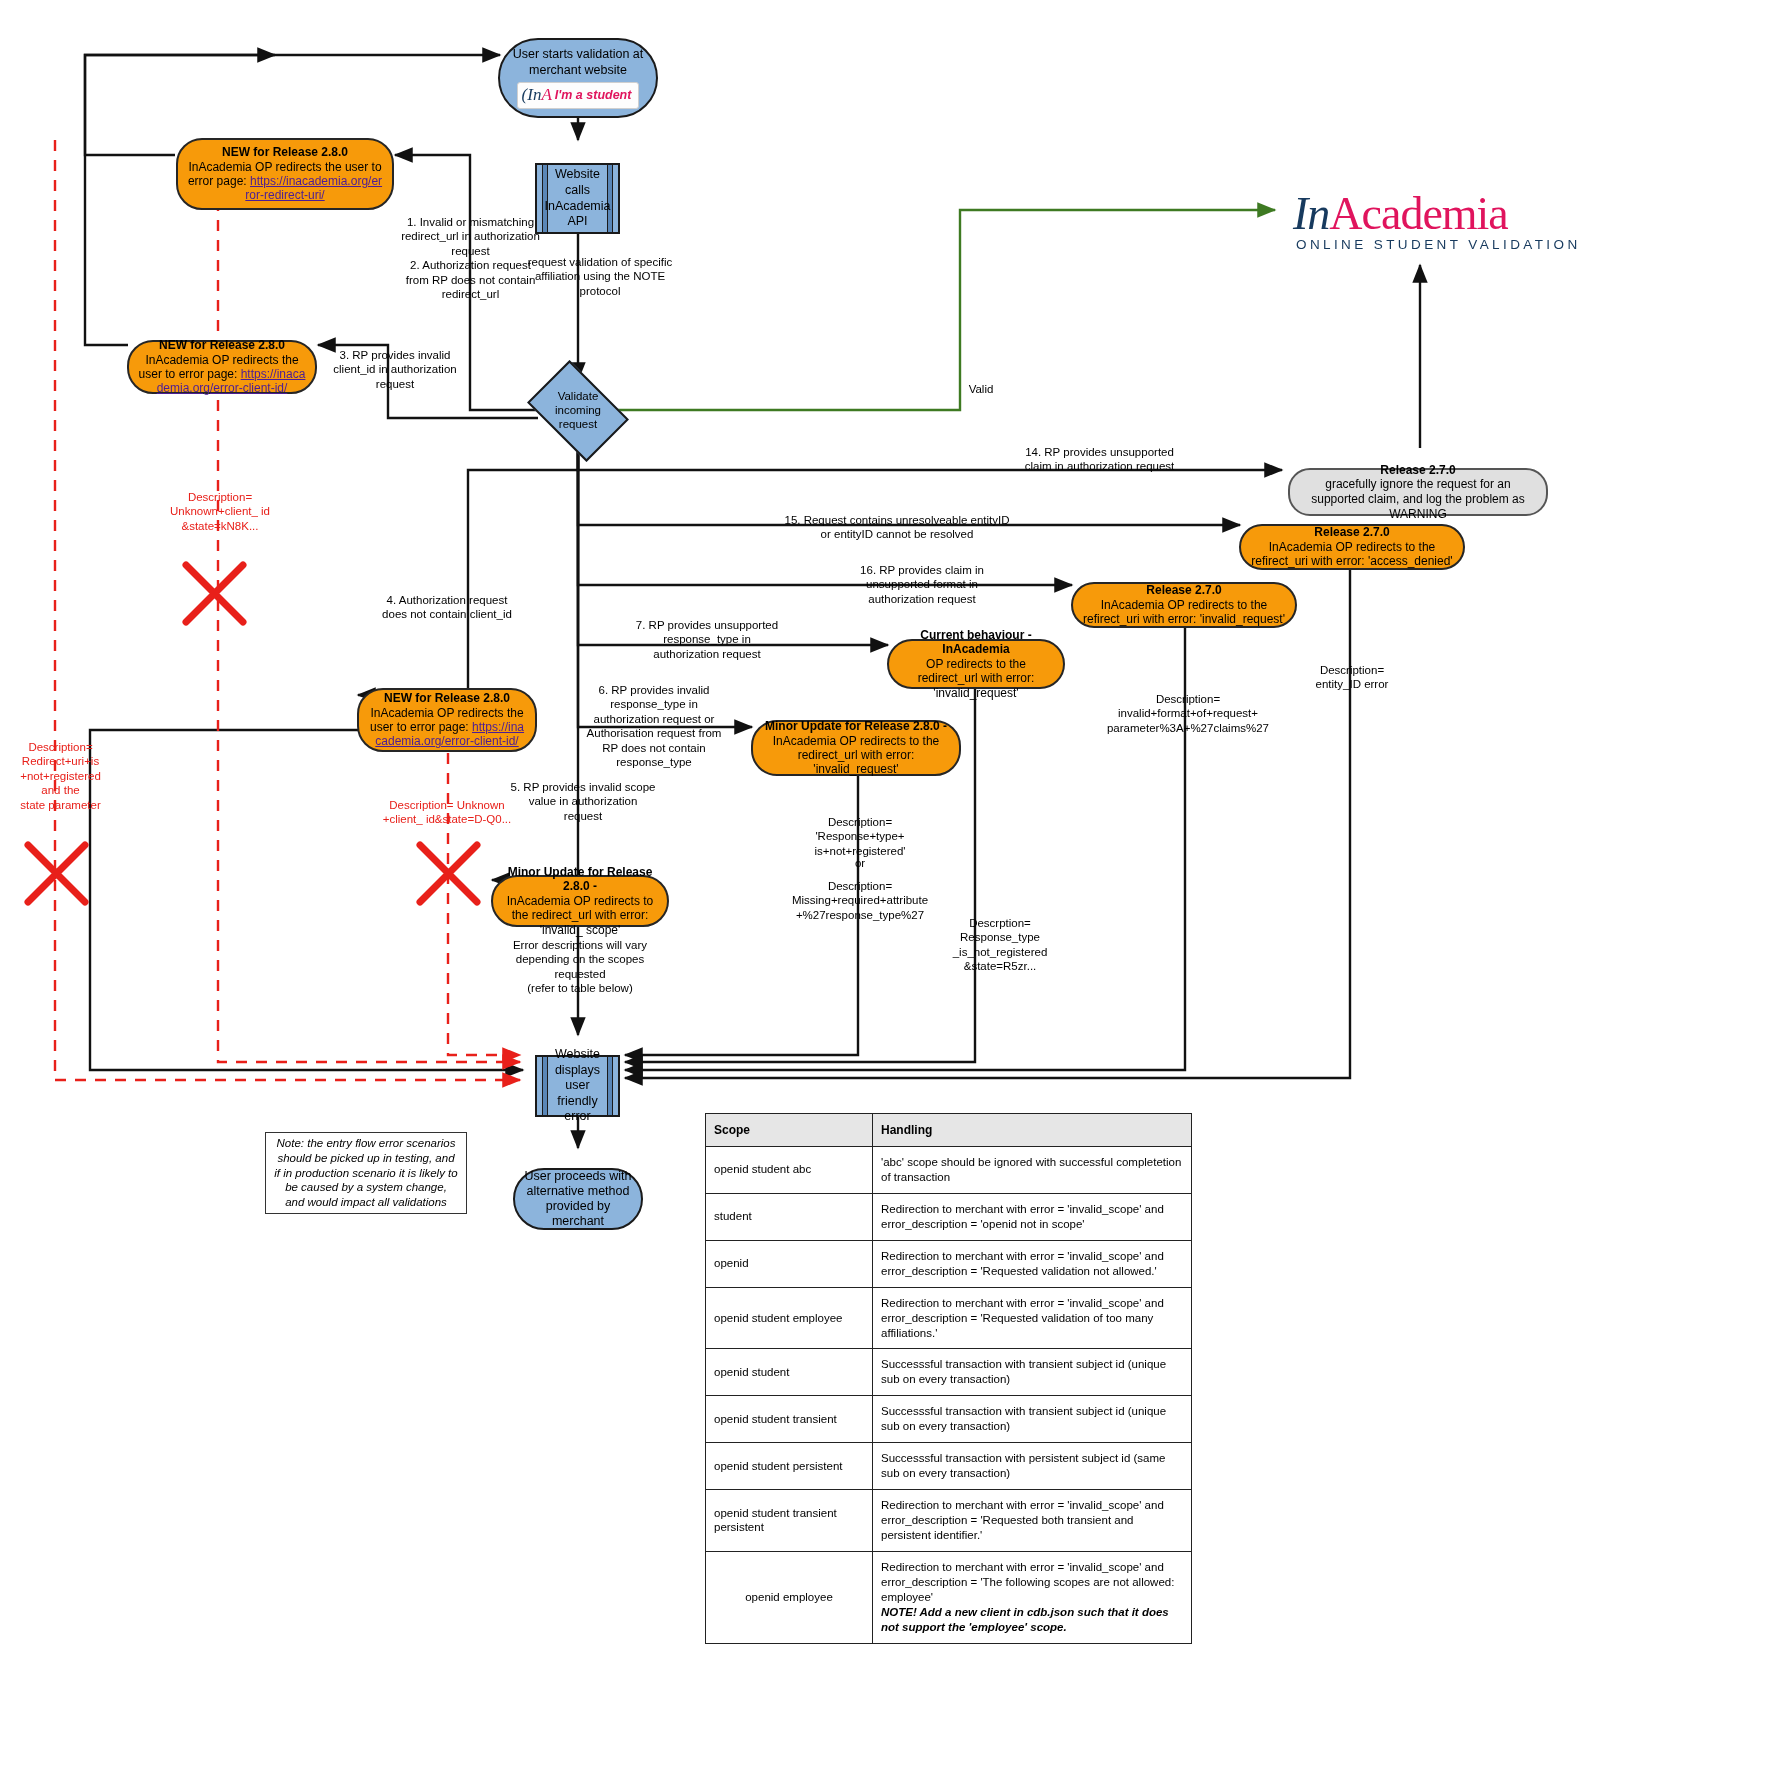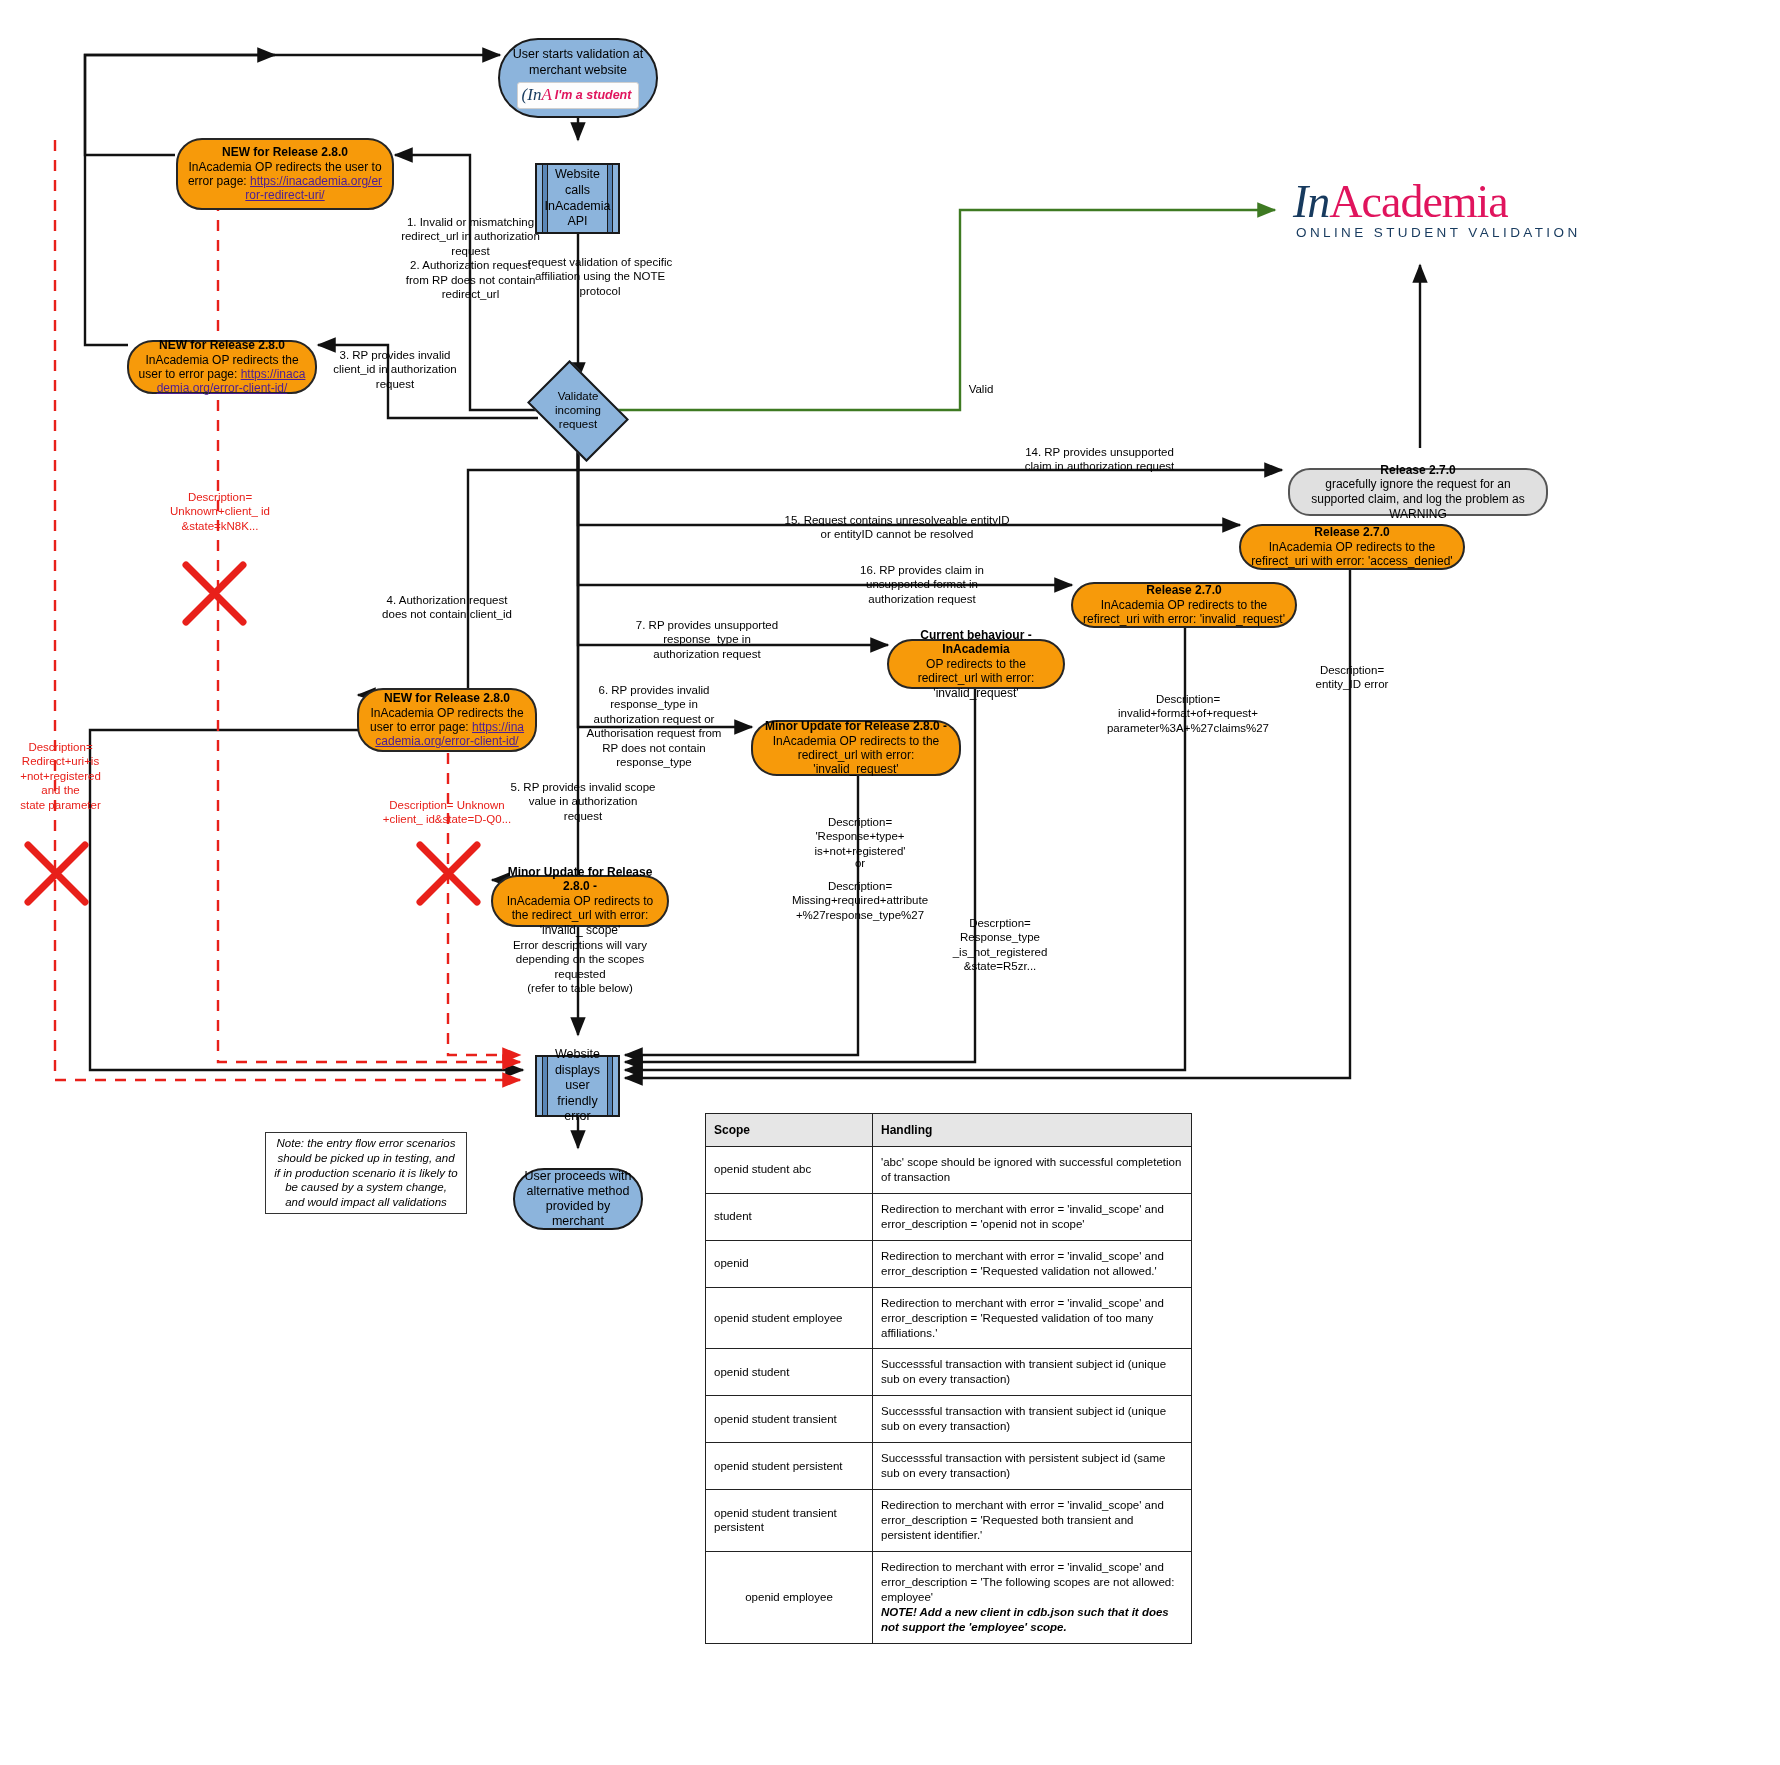--- a/index.html
+++ b/index.html
@@ -189,21 +189,21 @@
   <div class="node orange" style="left:1239px;top:504px;width:226px;height:46px;">
     <span><b>Release 2.7.0</b></span>
     <span>InAcademia OP redirects to the refirect_uri with error: 'access_denied'</span>
   </div>
 
   <div class="node grey" style="left:1288px;top:448px;width:260px;height:48px;">
     <span><b>Release 2.7.0</b></span>
     <span>gracefully ignore the request for an supported claim, and log the problem as WARNING</span>
   </div>
 
-  <div class="logo" style="left:1293px;top:180px;">
+  <div class="logo" style="left:1293px;top:192px;">
     <div class="l1">
       <span class="a">In</span><span class="b">Academia</span>
     </div>
     <div class="l2">ONLINE STUDENT VALIDATION</div>
   </div>
 
   <div class="lab" style="left:520px;top:255px;width:160px;white-space:pre-line;">request validation of specific affiliation using the NOTE protocol</div>
   <div class="lab" style="left:956px;top:382px;width:50px;">Valid</div>
   <div class="lab" style="left:398px;top:215px;width:145px;white-space:pre-line;text-align:center;">1. Invalid or mismatching redirect_url in authorization request
 2. Authorization request from RP does not contain redirect_url</div>

